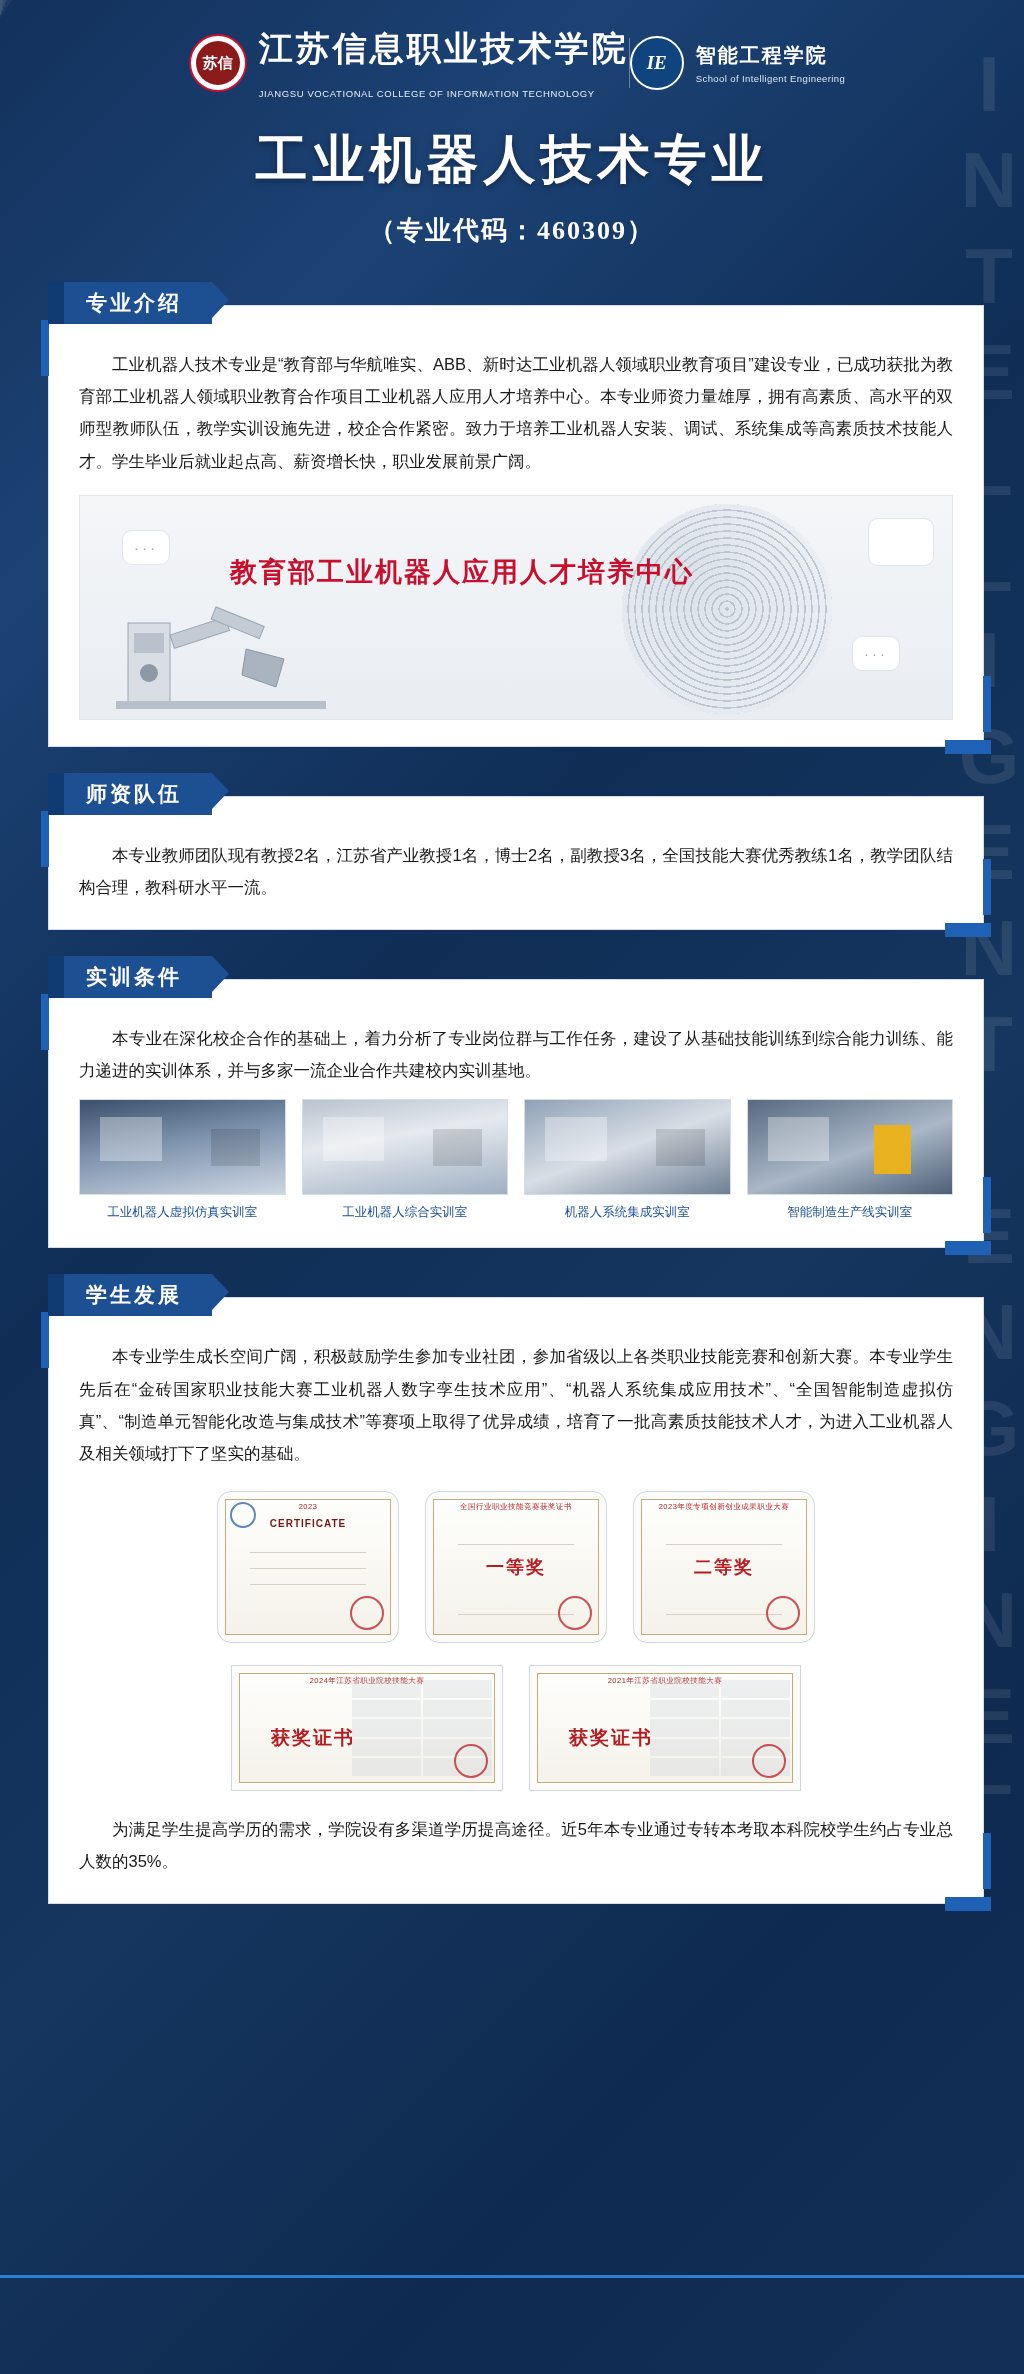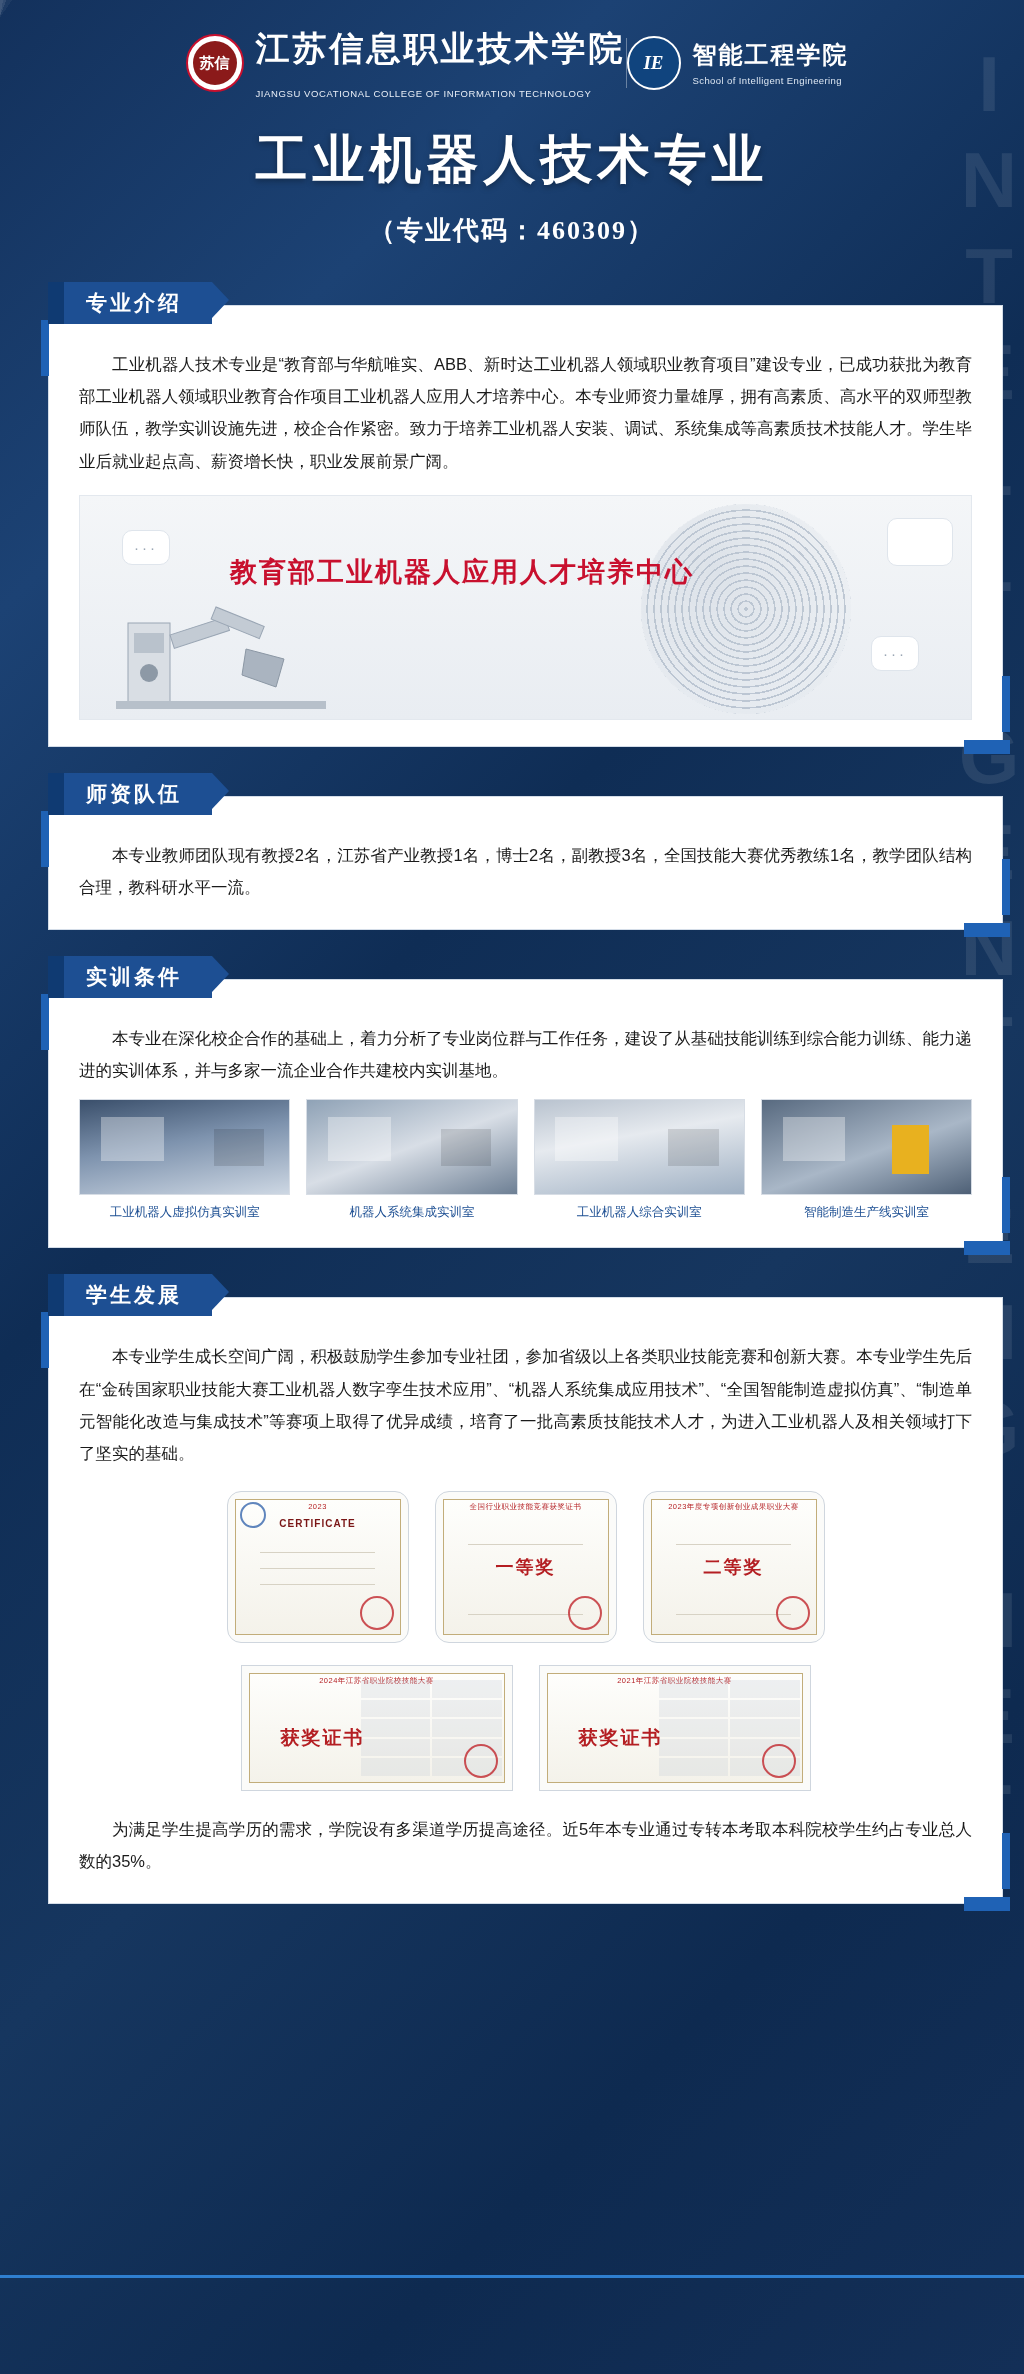--- a/index.html
+++ b/index.html
@@ -87,21 +87,21 @@
   .ie-badge {
     width: 54px; height: 54px; border-radius: 50%;
     border: 2px solid #ffffff;
     background: #10447e;
     display: flex; align-items: center; justify-content: center;
     color: #fff; font-weight: bold; font-size: 19px;
     font-style: italic;
     font-family: "Liberation Serif", serif;
   }
   .ie-text .cn {
-    color: #ffffff; font-size: 24px; font-weight: bold; letter-spacing: 2px;
+    color: #ffffff; font-size: 20px; font-weight: bold; letter-spacing: 2px;
     font-family: "Liberation Serif", serif;
   }
   .ie-text .en { color: #dde7f3; font-size: 9.5px; letter-spacing: .4px; margin-top: 4px; }
 
   .main-title {
     margin-top: 26px;
     text-align: center;
     color: #ffffff;
     font-size: 52px;
     font-weight: bold;
@@ -113,21 +113,21 @@
     margin-top: 18px;
     text-align: center;
     color: #ffffff;
     font-size: 26px;
     font-weight: bold;
     letter-spacing: 2px;
     font-family: "Liberation Serif", serif;
   }
 
   
-  .content { position: relative; padding: 34px 21px 0 48px; }
+  .content { position: relative; padding: 34px 40px 0 48px; }
   .section { position: relative; margin-bottom: 26px; }
   .sec-head {
     position: relative;
     display: inline-block;
     z-index: 3;
     margin-left: 16px;
   }
   .sec-head .ribbon {
     position: relative;
     display: inline-block;
@@ -405,32 +405,32 @@
         <p class="body">本专业在深化校企合作的基础上，着力分析了专业岗位群与工作任务，建设了从基础技能训练到综合能力训练、能力递进的实训体系，并与多家一流企业合作共建校内实训基地。</p>
         <div class="photo-row">
           <div class="photo-item">
             <div class="photo p1">
               <span class="tone-a"></span>
               <span class="tone-b"></span>
             </div>
             <div class="photo-cap">工业机器人虚拟仿真实训室</div>
           </div>
           <div class="photo-item">
+            <div class="photo p2">
+              <span class="tone-a"></span>
+              <span class="tone-b"></span>
+            </div>
+            <div class="photo-cap">工业机器人综合实训室</div>
+          </div>
+          <div class="photo-item">
             <div class="photo p3">
               <span class="tone-a"></span>
               <span class="tone-b"></span>
             </div>
             <div class="photo-cap">机器人系统集成实训室</div>
-          </div>
-          <div class="photo-item">
-            <div class="photo p2">
-              <span class="tone-a"></span>
-              <span class="tone-b"></span>
-            </div>
-            <div class="photo-cap">工业机器人综合实训室</div>
           </div>
           <div class="photo-item">
             <div class="photo p4">
               <span class="tone-a"></span>
               <span class="tone-b"></span>
             </div>
             <div class="photo-cap">智能制造生产线实训室</div>
           </div>
         </div>
         <div class="sec-accent-br"></div>

